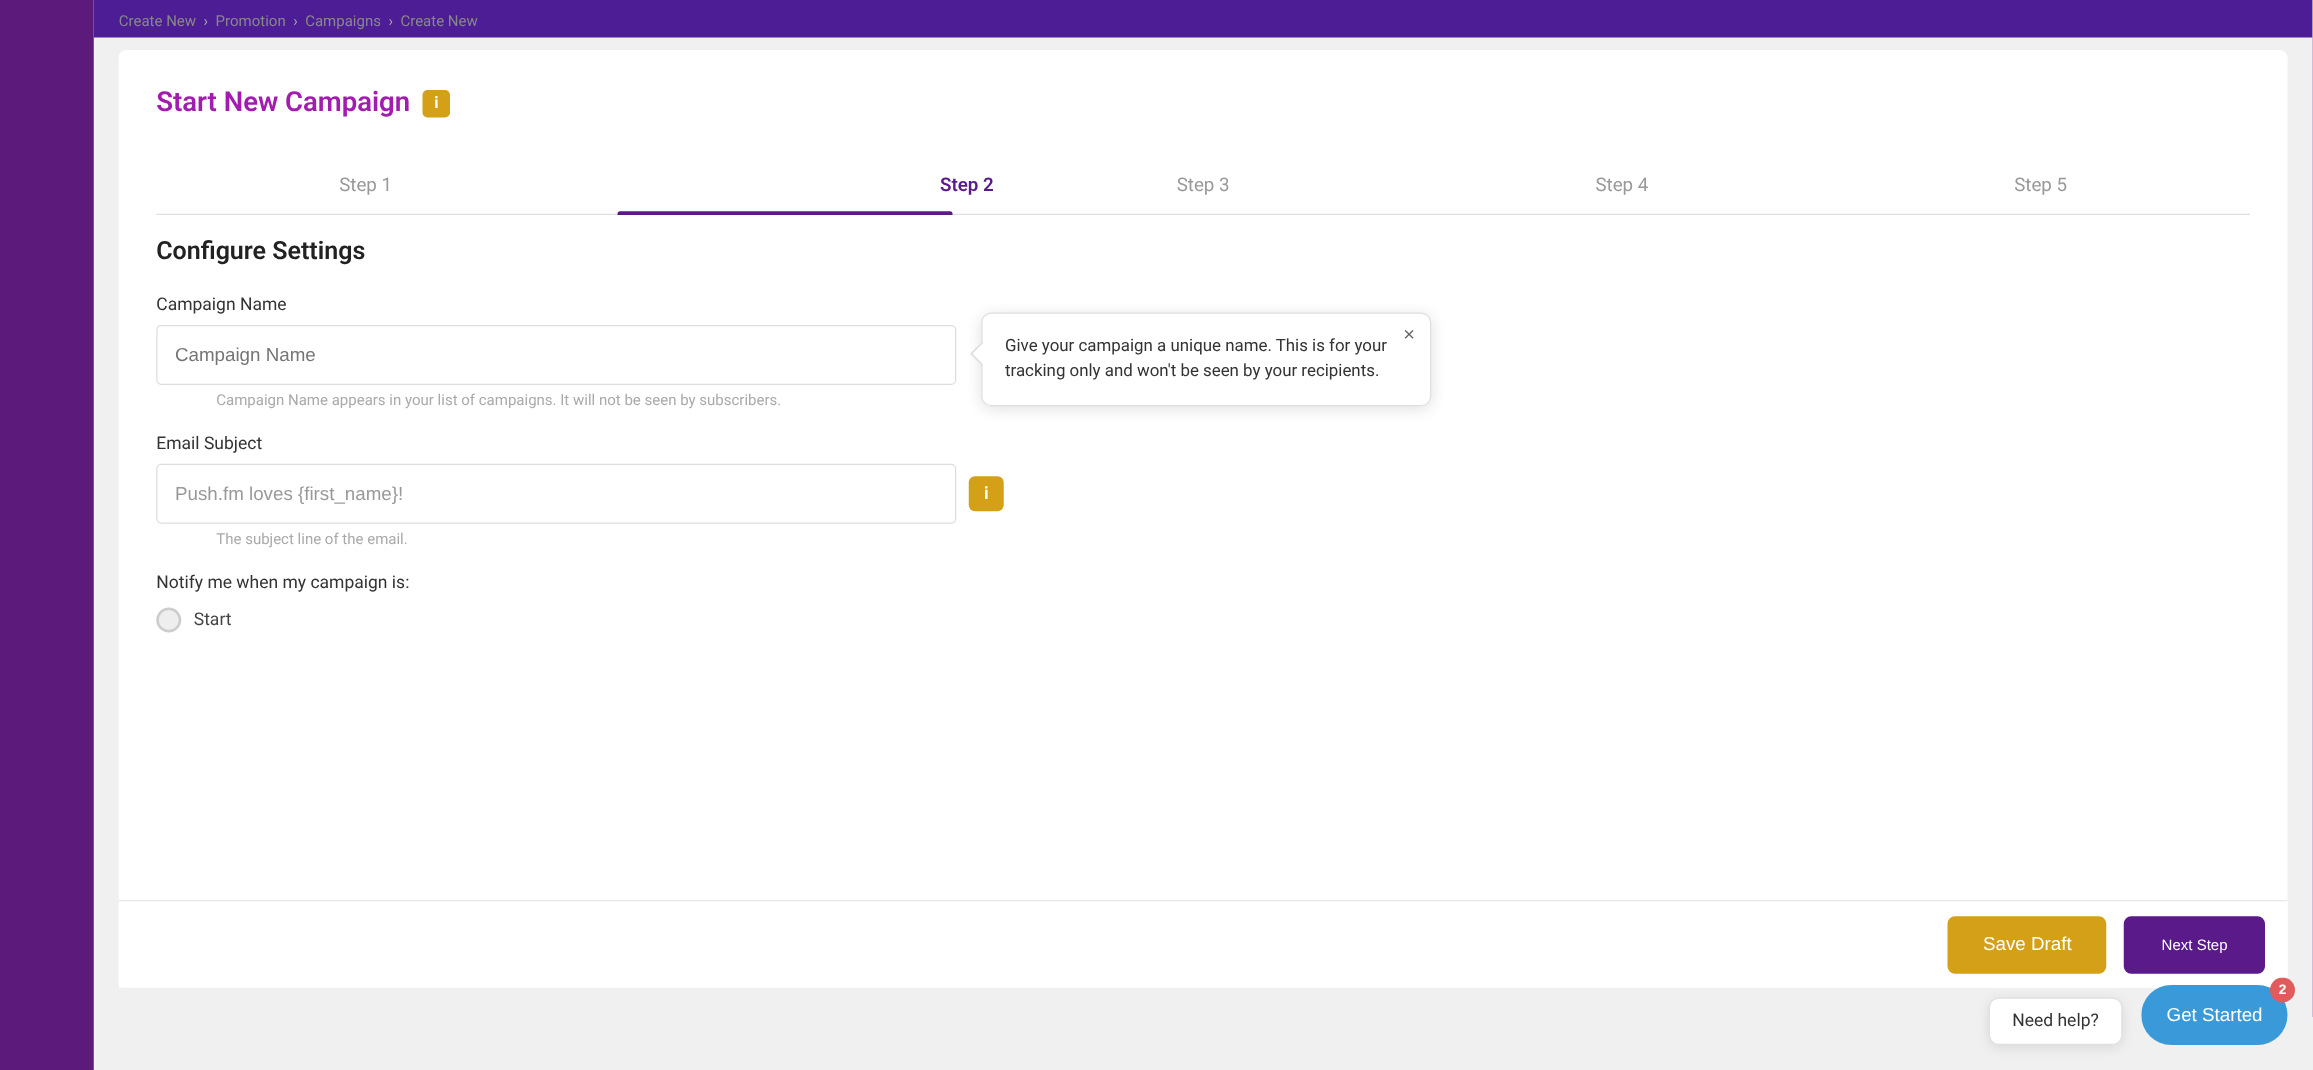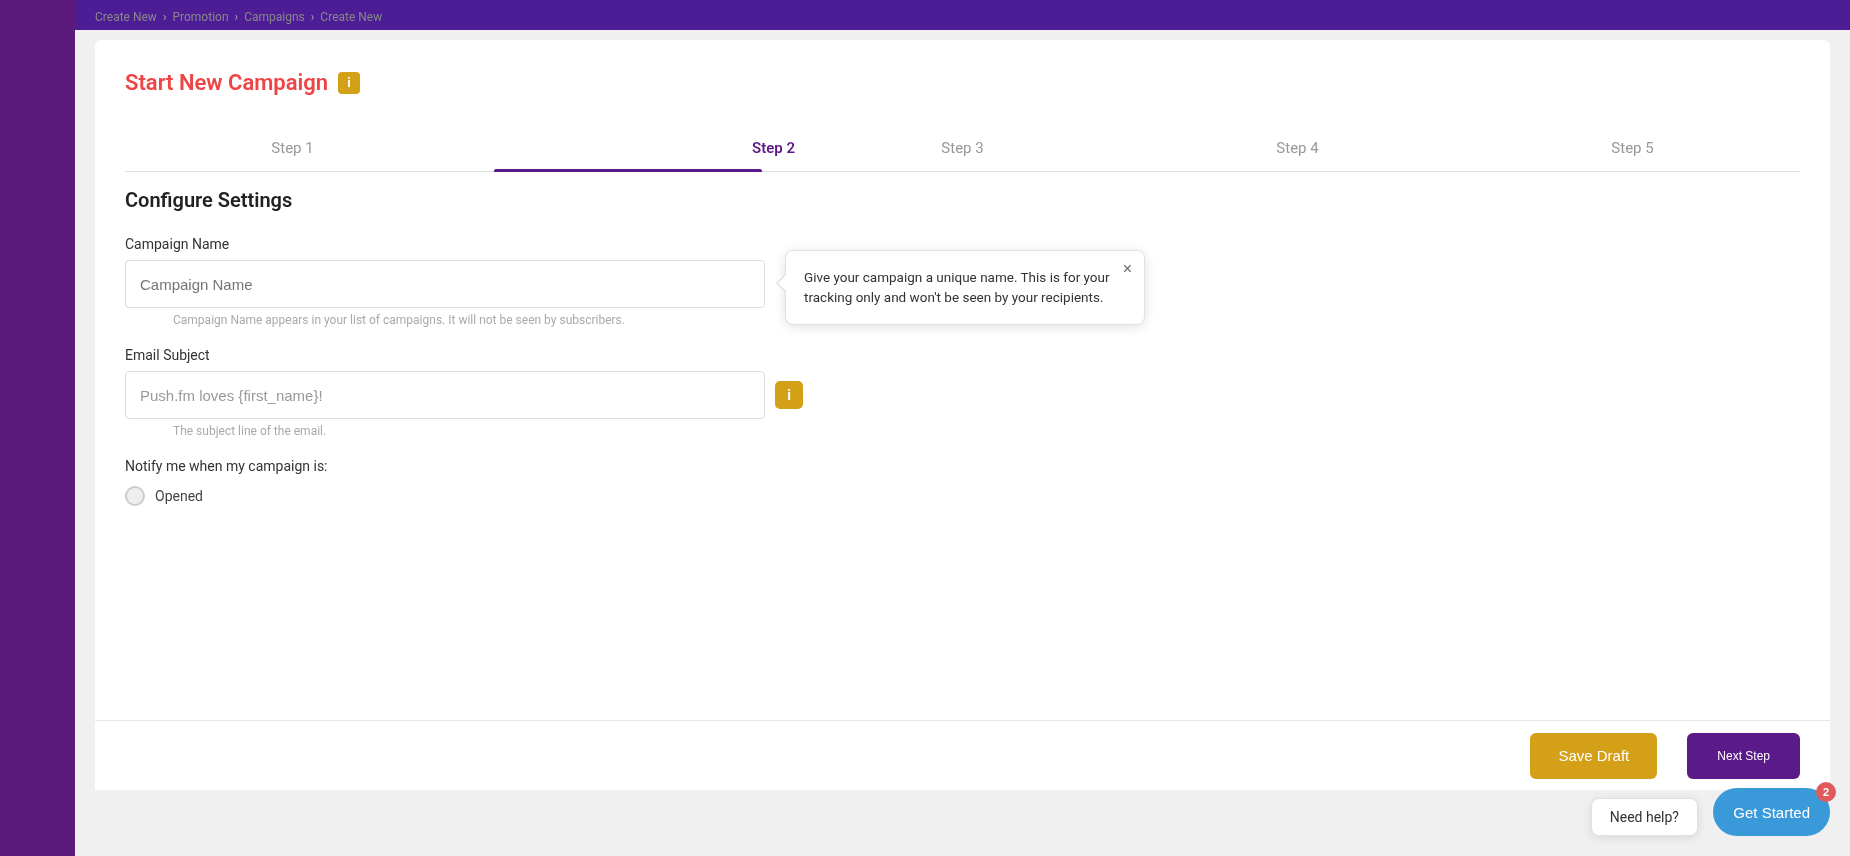--- a/index.html
+++ b/index.html
@@ -57,21 +57,21 @@
     .page-title-row {
       display: flex;
       align-items: center;
       gap: 10px;
       margin-bottom: 30px;
     }
 
     .page-title {
       font-size: 22px;
       font-weight: 600;
-      color: #ef4444;
+      color: #a21caf;
     }
 
     .info-badge {
       width: 22px;
       height: 22px;
       background-color: #d4a017;
       border-radius: 4px;
       display: flex;
       align-items: center;
       justify-content: center;
@@ -264,22 +264,22 @@
       position: absolute;
       bottom: 0;
       left: 0;
       right: 0;
       height: 70px;
       background: #fff;
       border-top: 1px solid #e8e8e8;
       display: flex;
       align-items: center;
       justify-content: flex-end;
-      padding: 0 30px;
-      gap: 30px;
+      padding: 0 18px;
+      gap: 14px;
     }
 
     .btn-save-draft {
       height: 46px;
       padding: 0 28px;
       background-color: #d4a017;
       color: white;
       border: none;
       border-radius: 6px;
       font-size: 15px;
@@ -408,21 +408,21 @@
         <input type="text" class="text-input" value="Push.fm loves {first_name}!" style="">
         <div class="input-info-badge">i</div>
       </div>
       <div class="field-hint">The subject line of the email.</div>
     </div>
 
     <div class="field-group">
       <div class="notify-label">Notify me when my campaign is:</div>
       <div class="checkbox-row">
         <div class="checkbox-custom"></div>
-        <span class="checkbox-label">Opened</span>
+        <span class="checkbox-label">Start</span>
       </div>
     </div>
 
     <div class="action-bar">
       <button class="btn-save-draft">Save Draft</button>
       <button class="btn-next-step">Next Step</button>
     </div>
 
   </div>
 </div>

